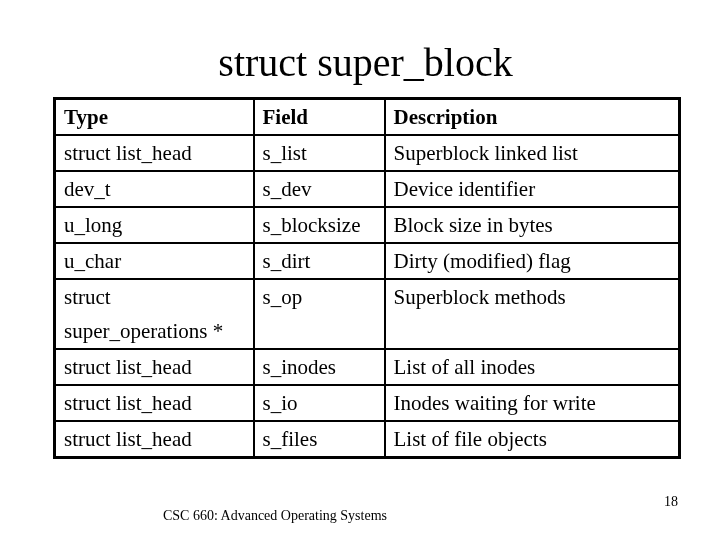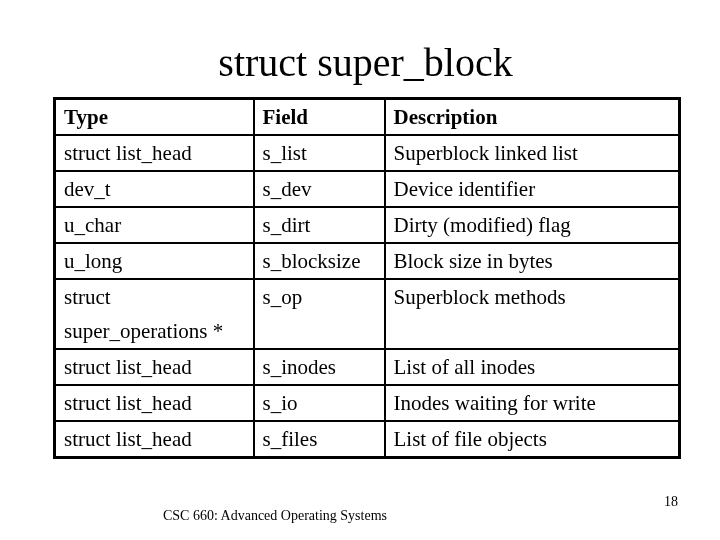--- a/index.html
+++ b/index.html
@@ -98,28 +98,28 @@
         <td>struct list_head</td>
         <td>s_list</td>
         <td>Superblock linked list</td>
       </tr>
       <tr>
         <td>dev_t</td>
         <td>s_dev</td>
         <td>Device identifier</td>
       </tr>
       <tr>
+        <td>u_long</td>
+        <td>s_blocksize</td>
+        <td>Block size in bytes</td>
+      </tr>
+      <tr>
         <td>u_char</td>
         <td>s_dirt</td>
         <td>Dirty (modified) flag</td>
-      </tr>
-      <tr>
-        <td>u_long</td>
-        <td>s_blocksize</td>
-        <td>Block size in bytes</td>
       </tr>
       <tr class="tall">
         <td>struct super_operations *</td>
         <td>s_op</td>
         <td>Superblock methods</td>
       </tr>
       <tr>
         <td>struct list_head</td>
         <td>s_inodes</td>
         <td>List of all inodes</td>

